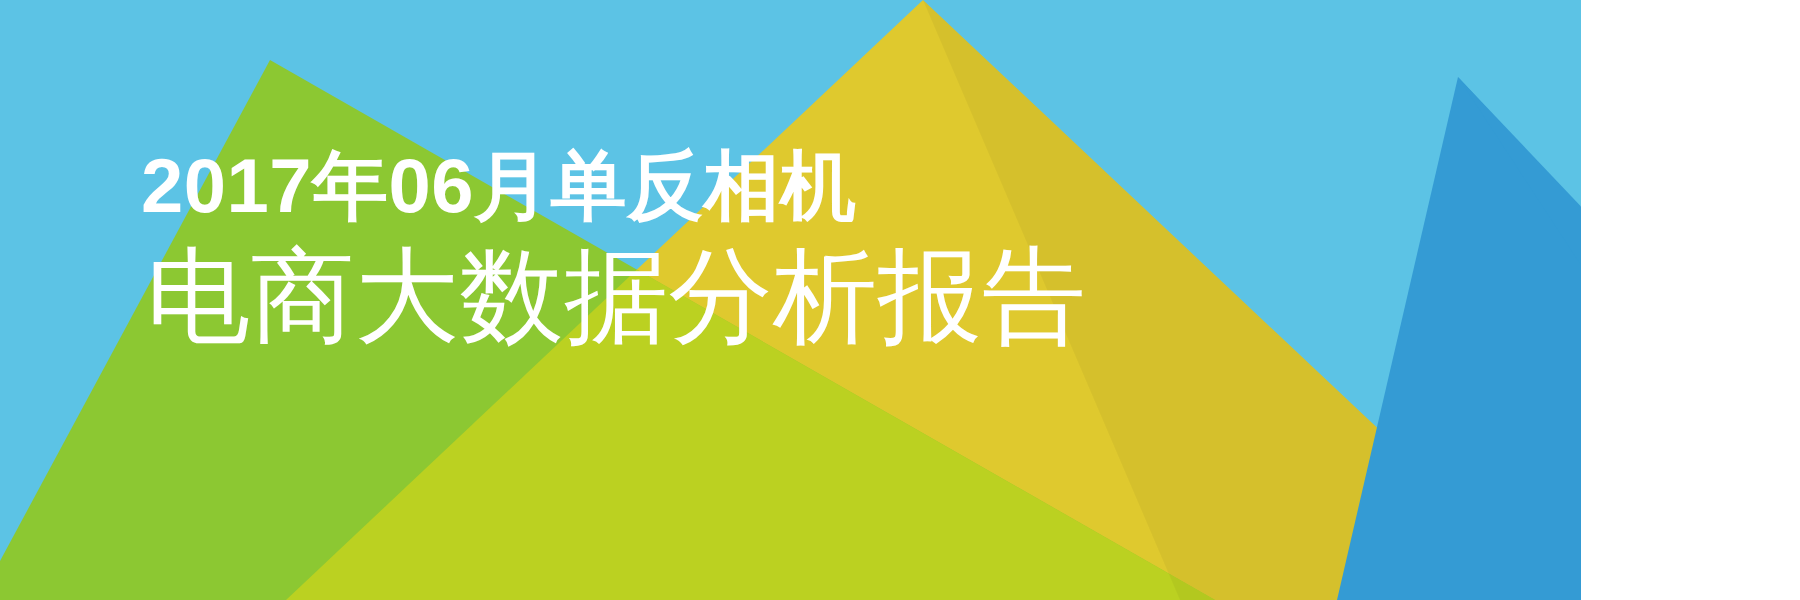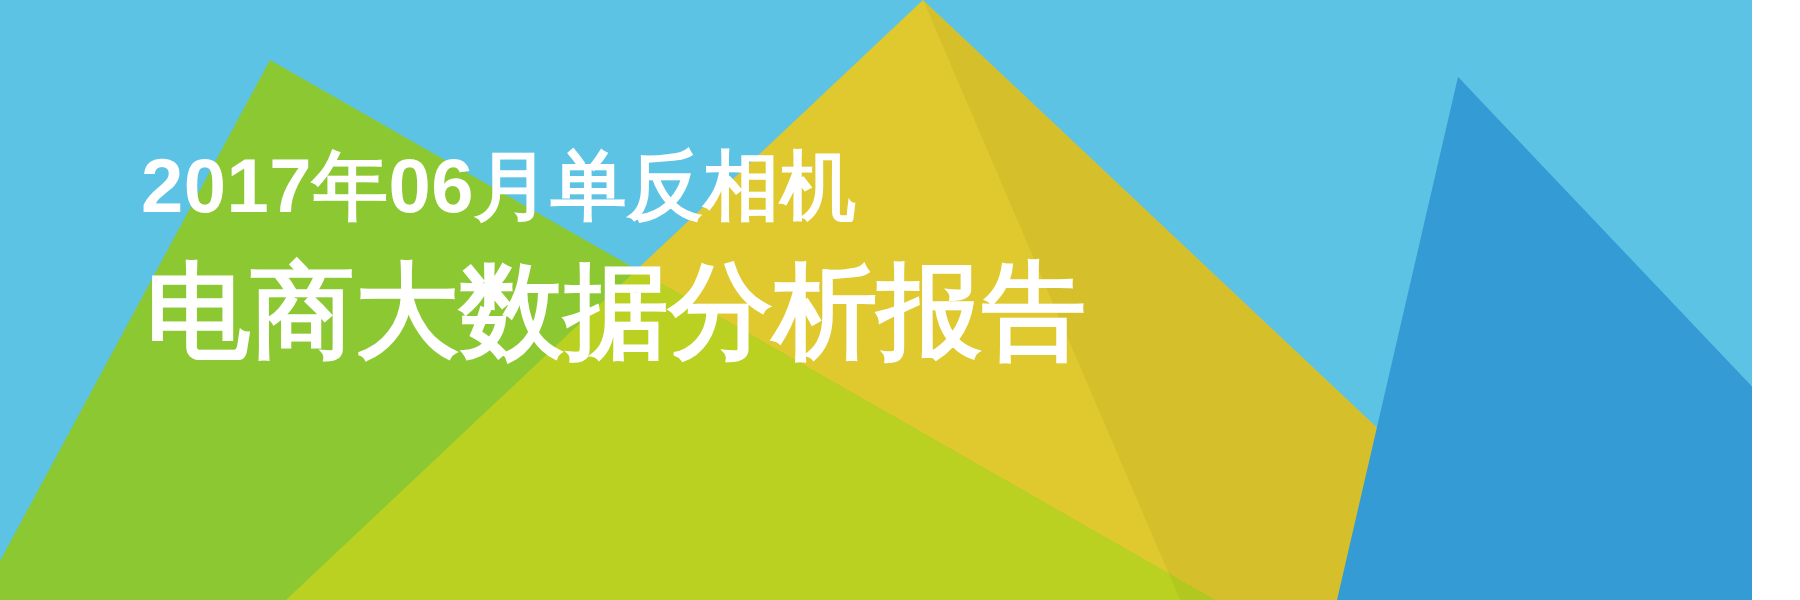--- a/index.html
+++ b/index.html
@@ -3,21 +3,21 @@
 <meta charset="utf-8">
 <style>
   * { margin:0; padding:0; box-sizing:border-box; }
   html, body {
     width:1800px; height:600px;
     overflow:hidden;
     font-family:"Liberation Sans", sans-serif;
   }
   #banner {
     position:relative;
-    width:1752px; height:600px;
+    width:1581px; height:600px;
     overflow:hidden;
     background:#ef4444;
   }
   #bg-art {
     position:absolute;
     top:0; left:0;
     width:1800px; height:600px;
     display:block;
   }
   #title-block {
@@ -35,23 +35,23 @@
     letter-spacing:0.5px;
   }
   #title-line-1 {
     left:141px;
     top:148px;
     font-size:76px;
     font-weight:bold;
   }
   #title-line-2 {
     left:146px;
-    top:259px;
+    top:244px;
     font-size:104px;
-    font-weight:bold;
+    font-weight:normal;
   }
 </style>
 </head>
 <body>
 
 <div id="banner">
 
   <svg id="bg-art" viewBox="0 0 1800 600" width="1800" height="600" preserveAspectRatio="none" xmlns="http://www.w3.org/2000/svg">
 
     <rect x="0" y="0" width="1800" height="600" fill="#5cc3e5"></rect>

